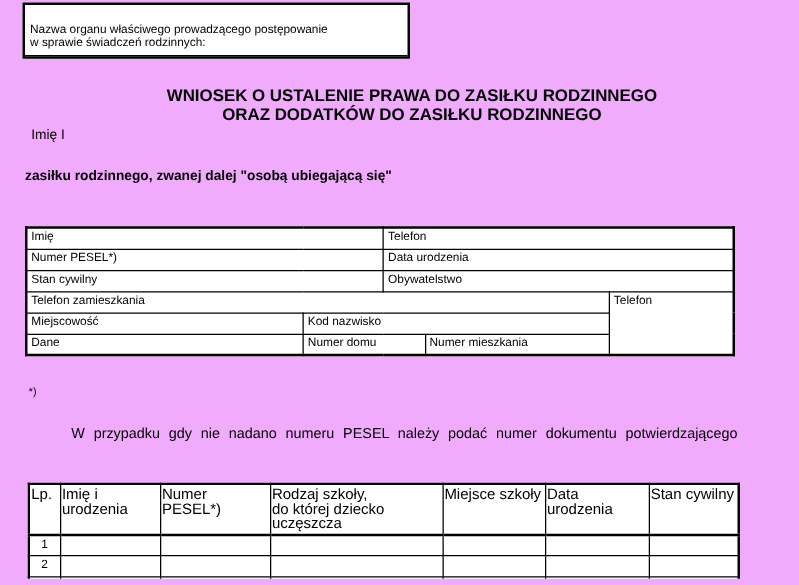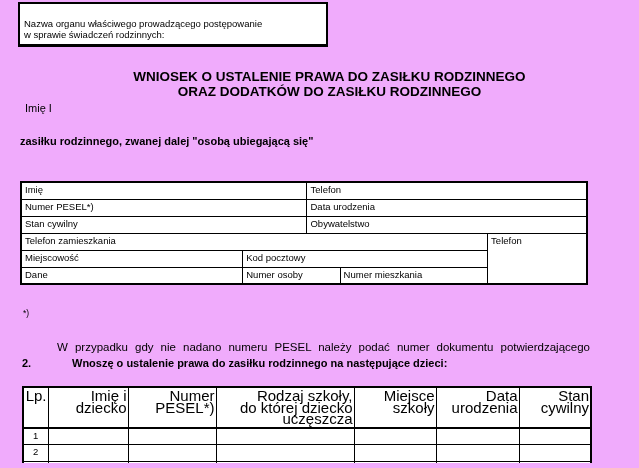--- a/index.html
+++ b/index.html
@@ -67,22 +67,22 @@
   .footnote .fn-line1 { text-align: justify; text-align-last: justify; }
 
   
   .children-clip {
     position: absolute; left: 22px; top: 386px; width: 576px; height: 77px;
     overflow: hidden;
   }
   .children-table { width: 568px; border: 2px solid #000; }
   .children-table th {
     border: 1px solid #000; border-bottom: 2px solid #000;
-    font-weight: normal; font-size: 15px; line-height: 11.5px;
-    text-align: right; vertical-align: top;
+    font-weight: normal; font-size: 12px; line-height: 11.5px;
+    text-align: left; vertical-align: top;
     height: 25px; padding: 2px 1px; white-space: pre-line;
   }
   .children-table td {
     border: 1px solid #000; font-size: 9.5px; text-align: center;
     vertical-align: top; height: 17px; padding: 1px 2px;
   }
 </style>
 </head>
 <body>
 
@@ -126,56 +126,53 @@
     <tr>
       <td colspan="2"><span>Stan cywilny</span></td>
       <td colspan="3"><span>Obywatelstwo</span></td>
     </tr>
     <tr>
       <td colspan="4"><span>Telefon zamieszkania</span></td>
       <td rowspan="3"><span>Telefon</span></td>
     </tr>
     <tr>
       <td><span>Miejscowość</span></td>
-      <td colspan="3"><span>Kod pocztowy</span></td>
+      <td colspan="3"><span>Kod nazwisko</span></td>
     </tr>
     <tr>
       <td><span>Dane</span></td>
-      <td colspan="2"><span>Numer osoby</span></td>
+      <td colspan="2"><span>Numer domu</span></td>
       <td><span>Numer mieszkania</span></td>
     </tr>
   </tbody>
     </table>
 
   <div class="footnote">
     <span class="marker">*)</span>
     <div class="fn-text">
       <div class="fn-line1">W przypadku gdy nie nadano numeru PESEL należy podać numer dokumentu potwierdzającego</div>
     </div>
   </div>
 
-  <div class="section-heading section-2">
-    <span class="sec-num">2.</span><span>Wnoszę o ustalenie prawa do zasiłku rodzinnego na następujące dzieci:</span>
-  </div>
 
   <div class="children-clip">
     <table class="children-table">
       <colgroup>
         <col style="width:25px">
           <col style="width:80px">
           <col style="width:88px">
         <col style="width:138px">
           <col style="width:82px">
           <col style="width:83px">
           <col style="width:72px">
       </colgroup>
       <tbody>
           <tr>
         <th>Lp.</th>
-        <th>Imię i dziecko</th>
+        <th>Imię i urodzenia</th>
         <th>Numer PESEL*)</th>
         <th>Rodzaj szkoły,
 do której dziecko uczęszcza</th>
         <th>Miejsce szkoły</th>
         <th>Data urodzenia</th>
         <th>Stan cywilny</th>
       </tr>
       <tr>
         <td>1</td>
         <td></td>

